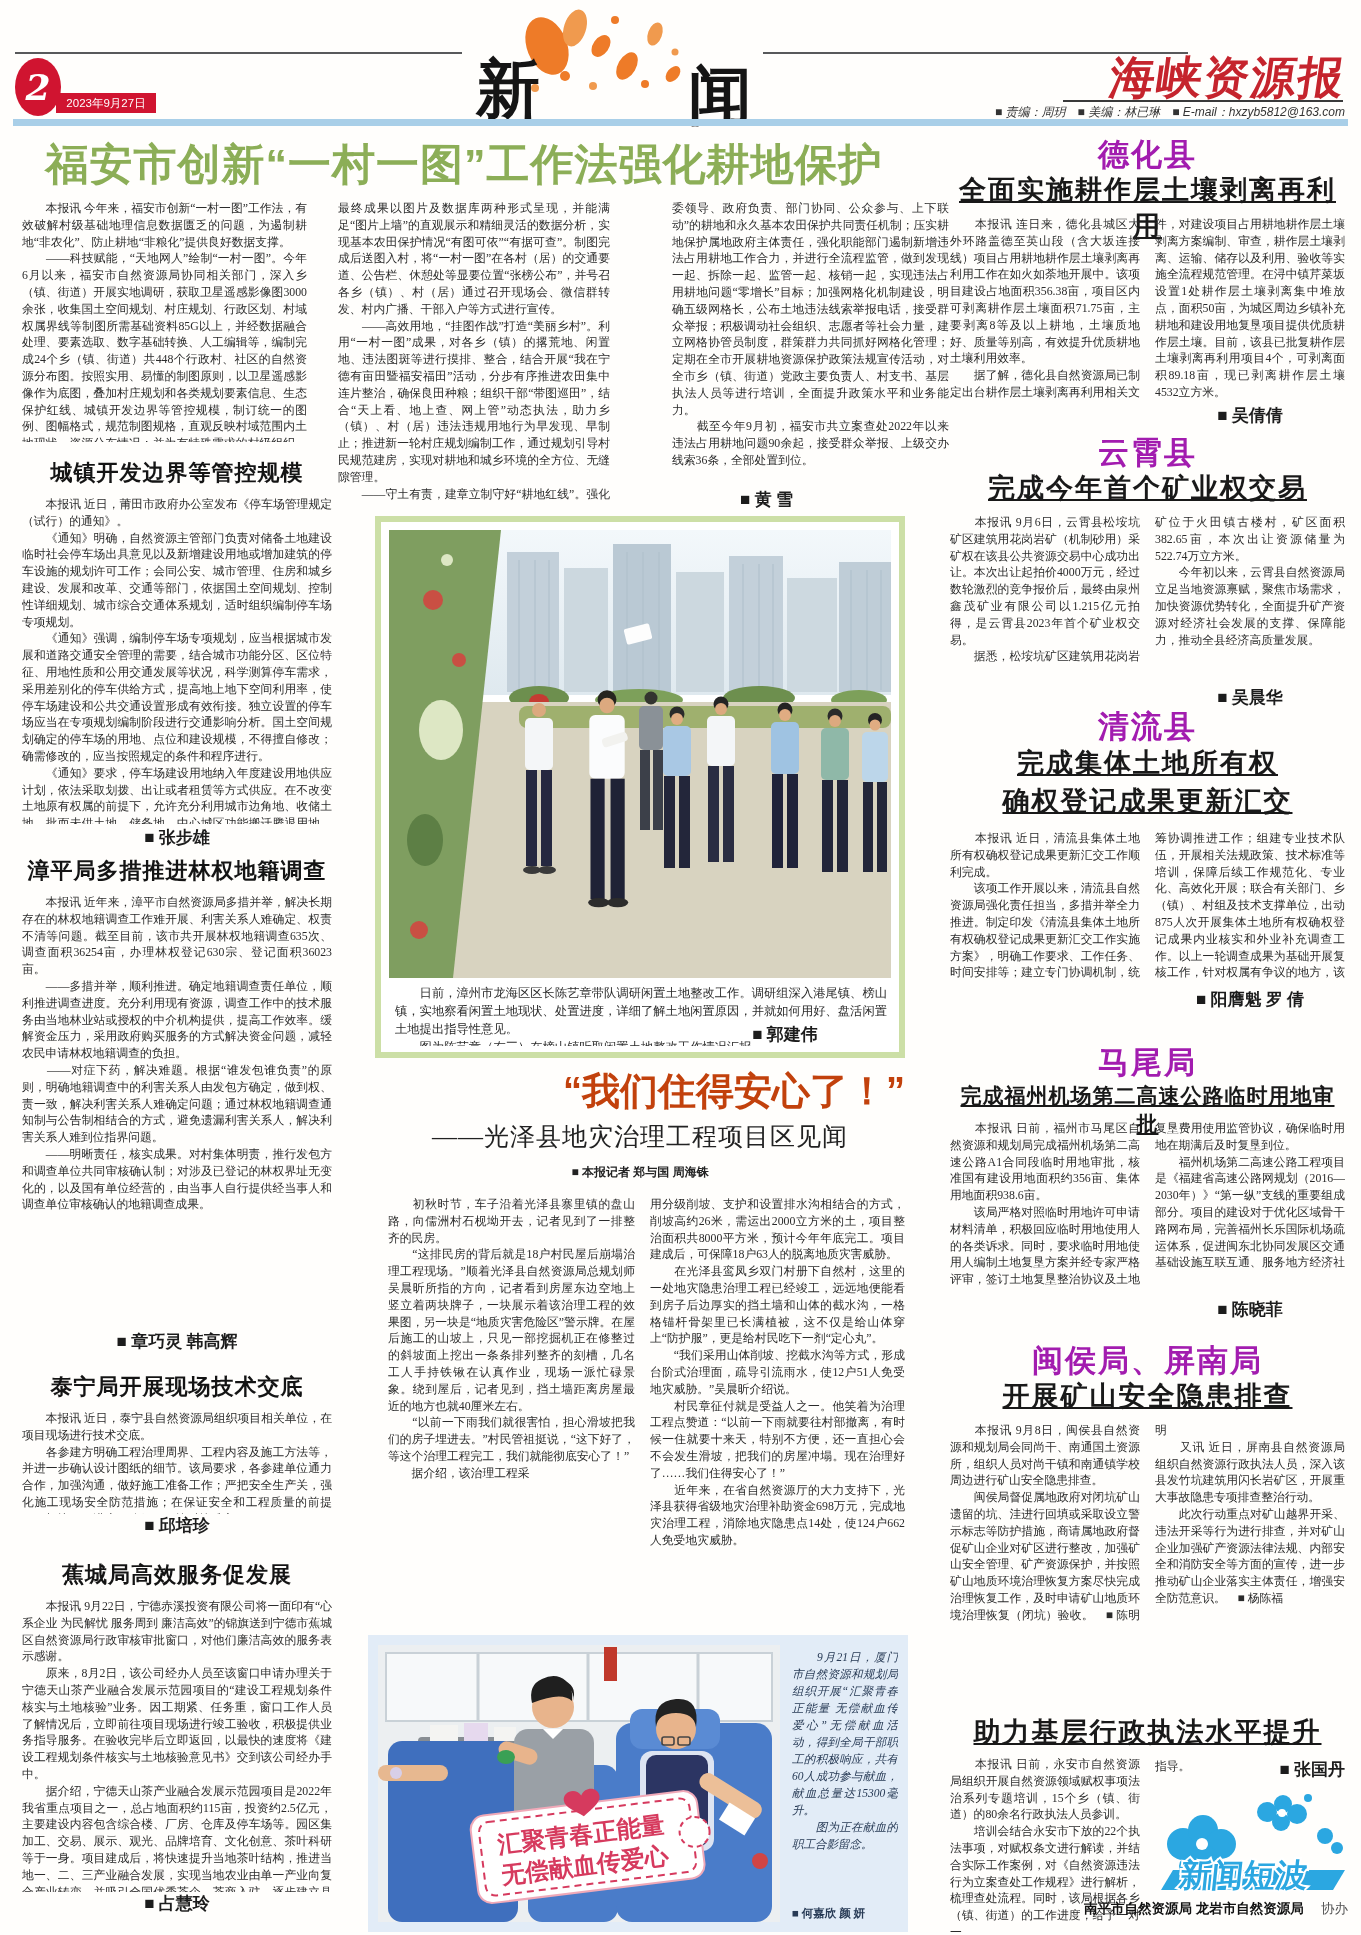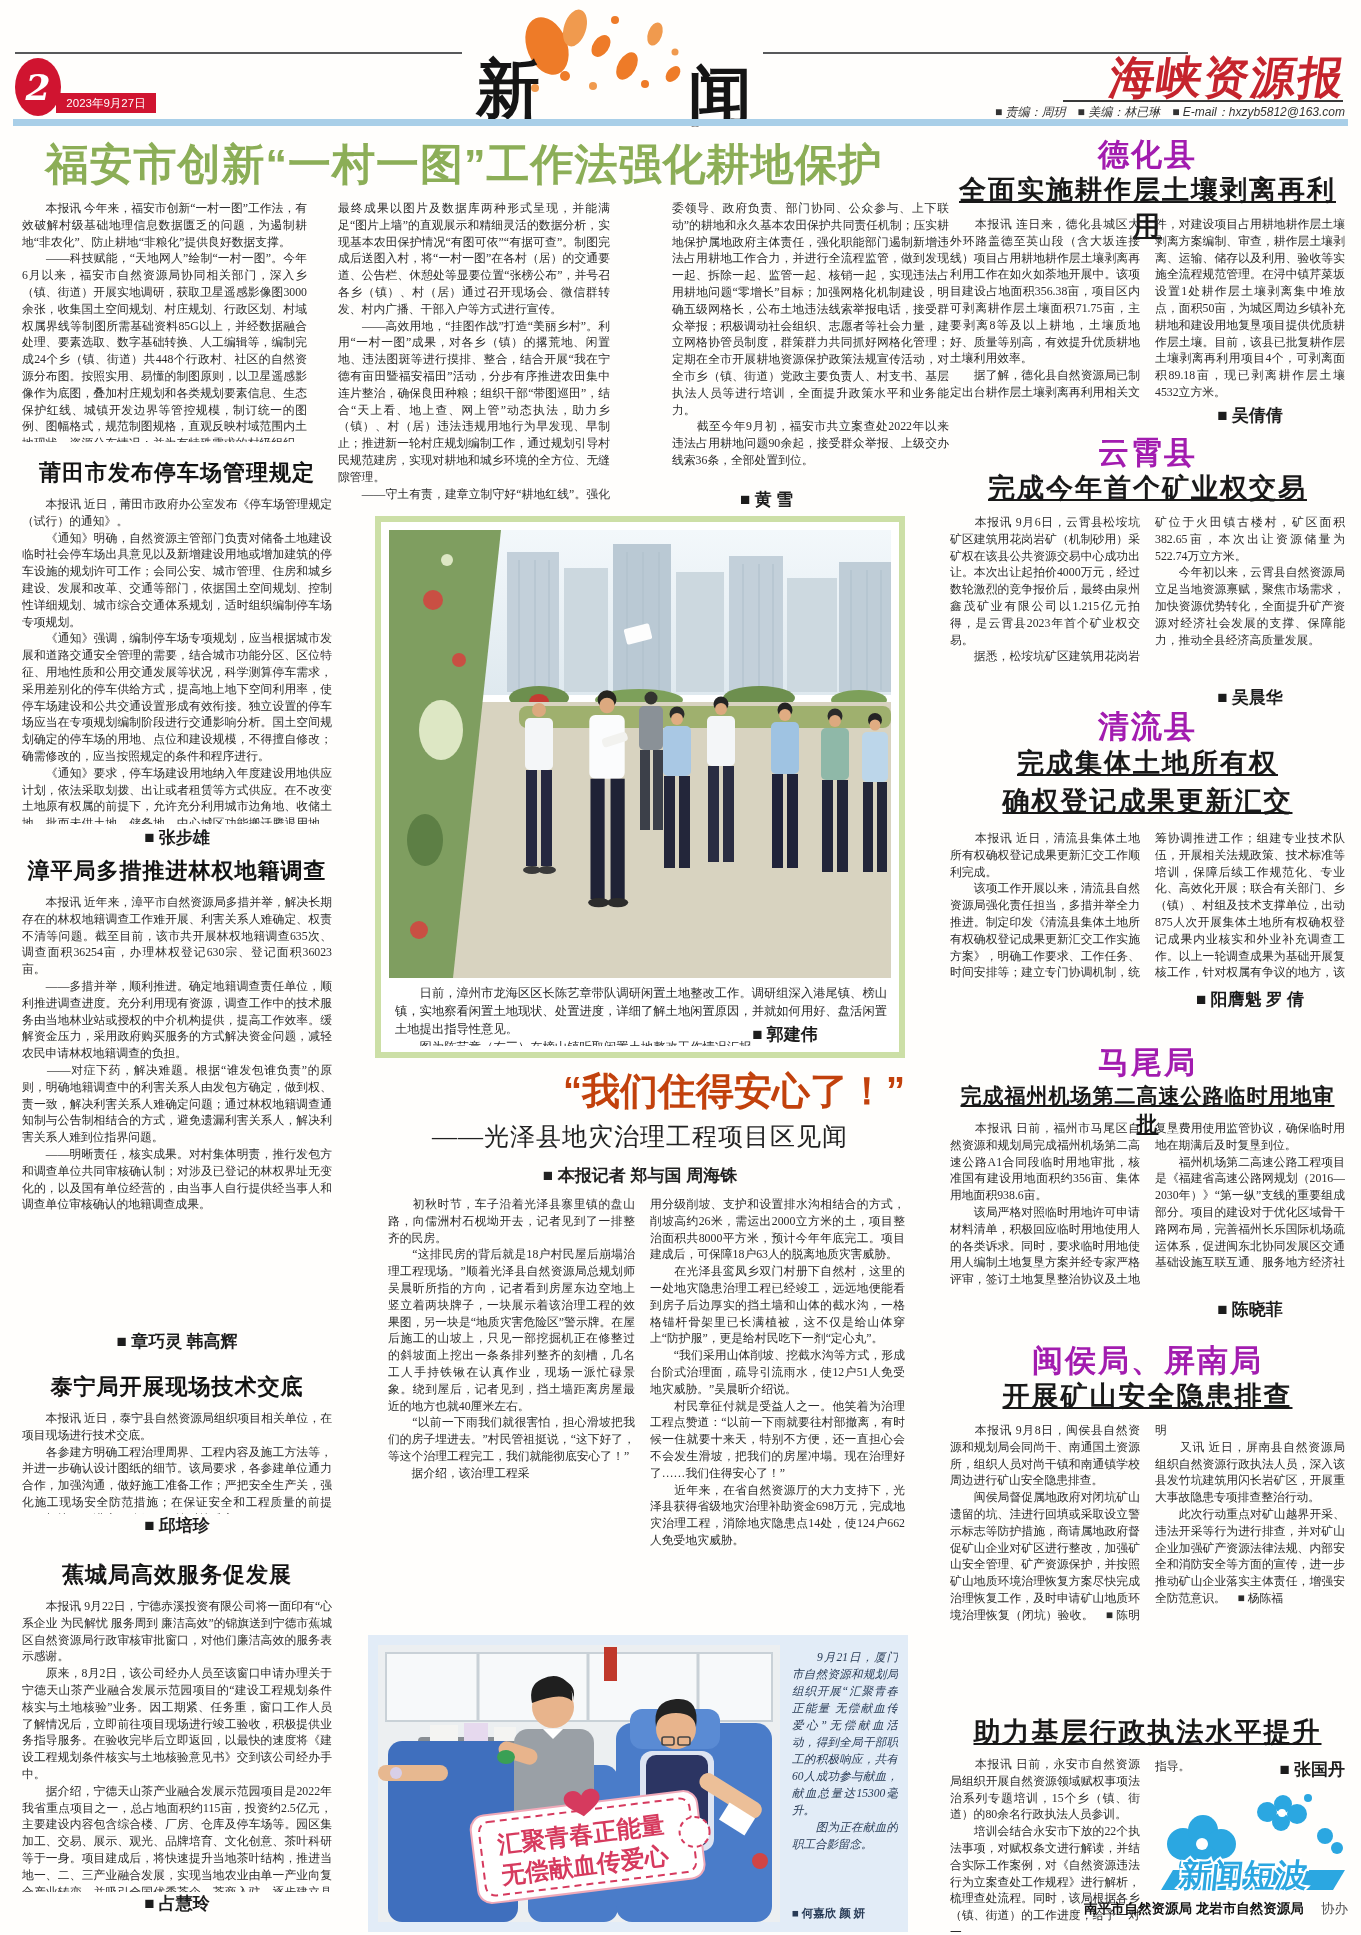--- a/index.html
+++ b/index.html
@@ -59,21 +59,21 @@
   <div class="abs sans" style="left:20px;top:136px;width:888px;text-align:center;font-size:43px;font-weight:bold;color:#8cae57;letter-spacing:1px;">福安市创新“一村一图”工作法强化耕地保护</div>
   <div class="abs jt bt" style="left:22px;top:200px;width:285px;height:242px;">　　本报讯 今年来，福安市创新“一村一图”工作法，有效破解村级基础地理信息数据匮乏的问题，为遏制耕地“非农化”、防止耕地“非粮化”提供良好数据支撑。
 　　——科技赋能，“天地网人”绘制“一村一图”。今年6月以来，福安市自然资源局协同相关部门，深入乡（镇、街道）开展实地调研，获取卫星遥感影像图3000余张，收集国土空间规划、村庄规划、行政区划、村域权属界线等制图所需基础资料85G以上，并经数据融合处理、要素选取、数字基础转换、人工编辑等，编制完成24个乡（镇、街道）共448个行政村、社区的自然资源分布图。按照实用、易懂的制图原则，以卫星遥感影像作为底图，叠加村庄规划和各类规划要素信息、生态保护红线、城镇开发边界等管控规模，制订统一的图例、图幅格式，规范制图规格，直观反映村域范围内土地现状、资源分布情况；并为有特殊需求的村级组织，提供添加人口数量、特色产业项目分布、旅游景点位置等信息服务。</div>
   <div class="abs jt bt" style="left:338px;top:200px;width:272px;height:304px;">最终成果以图片及数据库两种形式呈现，并能满足“图片上墙”的直观展示和精细灵活的数据分析，实现基本农田保护情况“有图可依”“有据可查”。制图完成后送图入村，将“一村一图”在各村（居）的交通要道、公告栏、休憩处等显要位置“张榜公布”，并号召各乡（镇）、村（居）通过召开现场会、微信群转发、村内广播、干部入户等方式进行宣传。
 　　——高效用地，“挂图作战”打造“美丽乡村”。利用“一村一图”成果，对各乡（镇）的撂荒地、闲置地、违法图斑等进行摸排、整合，结合开展“我在宁德有亩田暨福安福田”活动，分步有序推进农田集中连片整治，确保良田种粮；组织干部“带图巡田”，结合“天上看、地上查、网上管”动态执法，助力乡（镇）、村（居）违法违规用地行为早发现、早制止；推进新一轮村庄规划编制工作，通过规划引导村民规范建房，实现对耕地和城乡环境的全方位、无缝隙管理。
 　　——守土有责，建章立制守好“耕地红线”。强化督导，压实责任，形成“党</div>
   <div class="abs jt bt" style="left:628px;top:200px;width:277px;height:286px;margin-left:44px;">委领导、政府负责、部门协同、公众参与、上下联动”的耕地和永久基本农田保护共同责任机制；压实耕地保护属地政府主体责任，强化职能部门遏制新增违法占用耕地工作合力，并进行全流程监管，做到发现一起、拆除一起、监管一起、核销一起，实现违法占用耕地问题“零增长”目标；加强网格化机制建设，明确五级网格长，公布土地违法线索举报电话，接受群众举报；积极调动社会组织、志愿者等社会力量，建立网格协管员制度，群策群力共同抓好网格化管理；定期在全市开展耕地资源保护政策法规宣传活动，对全市乡（镇、街道）党政主要负责人、村支书、基层执法人员等进行培训，全面提升政策水平和业务能力。
 　　截至今年9月初，福安市共立案查处2022年以来违法占用耕地问题90余起，接受群众举报、上级交办线索36条，全部处置到位。</div>
   <div class="abs byline" style="left:628px;top:488px;width:277px;">■ 黄 雪</div>
 
-  <div class="abs sans lhead" style="left:22px;top:458px;width:310px;">莆田市发布停车场管理规定</div>
+  <div class="abs sans lhead" style="left:22px;top:458px;width:310px;">城镇开发边界等管控规模</div>
   <div class="abs jt bt" style="left:22px;top:496px;width:310px;height:328px;">　　本报讯 近日，莆田市政府办公室发布《停车场管理规定（试行）的通知》。
 　　《通知》明确，自然资源主管部门负责对储备土地建设临时社会停车场出具意见以及新增建设用地或增加建筑的停车设施的规划许可工作；会同公安、城市管理、住房和城乡建设、发展和改革、交通等部门，依据国土空间规划、控制性详细规划、城市综合交通体系规划，适时组织编制停车场专项规划。
 　　《通知》强调，编制停车场专项规划，应当根据城市发展和道路交通安全管理的需要，结合城市功能分区、区位特征、用地性质和公用交通发展等状况，科学测算停车需求，采用差别化的停车供给方式，提高地上地下空间利用率，使停车场建设和公共交通设置形成有效衔接。独立设置的停车场应当在专项规划编制阶段进行交通影响分析。国土空间规划确定的停车场的用地、点位和建设规模，不得擅自修改；确需修改的，应当按照规定的条件和程序进行。
 　　《通知》要求，停车场建设用地纳入年度建设用地供应计划，依法采取划拨、出让或者租赁等方式供应。在不改变土地原有权属的前提下，允许充分利用城市边角地、收储土地、批而未供土地、储备地、中心城区功能搬迁腾退用地、城市公共设施新改建预留土地增建临时停车设施。上述土地需由相关权属行业主管部门确认后，由项目所在乡镇（街道）配合做好临时停车场建设与管理工作，并按照有关法定程序明确一家主体负责经营。临时停车设施的建设应符合相关规范、规定要求。</div>
   <div class="abs byline" style="left:22px;top:826px;width:310px;">■ 张步雄</div>
 
   <div class="abs sans lhead" style="left:22px;top:856px;width:310px;">漳平局多措推进林权地籍调查</div>
   <div class="abs jt bt" style="left:22px;top:894px;width:310px;height:434px;">　　本报讯 近年来，漳平市自然资源局多措并举，解决长期存在的林权地籍调查工作难开展、利害关系人难确定、权责不清等问题。截至目前，该市共开展林权地籍调查635次、调查面积36254亩，办理林权登记630宗、登记面积36023亩。
 　　——多措并举，顺利推进。确定地籍调查责任单位，顺利推进调查进度。充分利用现有资源，调查工作中的技术服务由当地林业站或授权的中介机构提供，提高工作效率。缓解资金压力，采用政府购买服务的方式解决资金问题，减轻农民申请林权地籍调查的负担。
 　　——对症下药，解决难题。根据“谁发包谁负责”的原则，明确地籍调查中的利害关系人由发包方确定，做到权、责一致，解决利害关系人难确定问题；通过林权地籍调查通知制与公告制相结合的方式，避免遗漏利害关系人，解决利害关系人难到位指界问题。
@@ -206,21 +206,21 @@
         <rect x="236" y="96" width="26" height="16" rx="2" fill="#fdfdfd" transform="rotate(-14 249 104)"></rect>
       </g>
     </svg>
     <div class="abs jt cap" style="left:14px;top:462px;width:492px;height:62px;">　　日前，漳州市龙海区区长陈艺章带队调研闲置土地整改工作。调研组深入港尾镇、榜山镇，实地察看闲置土地现状、处置进度，详细了解土地闲置原因，并就如何用好、盘活闲置土地提出指导性意见。
 　　图为陈艺章（右三）在榜山镇听取闲置土地整改工作情况汇报。</div>
     <div class="abs byline" style="right:14px;bottom:6px;width:200px;">■ 郭建伟</div>
   </div>
 
   <div class="abs sans" style="left:375px;top:1066px;width:530px;text-align:right;font-size:38px;font-weight:bold;color:#c2410c;">“我们住得安心了！”</div>
   <div class="abs" style="left:375px;top:1120px;width:530px;text-align:center;font-size:25px;color:#222;letter-spacing:1px;">——光泽县地灾治理工程项目区见闻</div>
-  <div class="abs sans" style="left:375px;top:1164px;width:530px;text-align:center;font-size:17px;font-weight:bold;color:#222;">■ 本报记者 郑与国 周海铢</div>
+  <div class="abs sans" style="left:375px;top:1164px;width:530px;text-align:center;font-size:12px;font-weight:bold;color:#222;">■ 本报记者 郑与国 周海铢</div>
   <div class="abs jt bt" style="left:388px;top:1196px;width:247px;height:430px;">　　初秋时节，车子沿着光泽县寨里镇的盘山路，向儒洲村石枧坳开去，记者见到了一排整齐的民房。
 　　“这排民房的背后就是18户村民屋后崩塌治理工程现场。”顺着光泽县自然资源局总规划师吴晨昕所指的方向，记者看到房屋东边空地上竖立着两块牌子，一块展示着该治理工程的效果图，另一块是“地质灾害危险区”警示牌。在屋后施工的山坡上，只见一部挖掘机正在修整过的斜坡面上挖出一条条排列整齐的刻槽，几名工人手持铁锹在认真作业，现场一派忙碌景象。绕到屋后，记者见到，挡土墙距离房屋最近的地方也就40厘米左右。
 　　“以前一下雨我们就很害怕，担心滑坡把我们的房子埋进去。”村民管祖挺说，“这下好了，等这个治理工程完工，我们就能彻底安心了！”
 　　据介绍，该治理工程采</div>
   <div class="abs jt bt" style="left:650px;top:1196px;width:255px;height:430px;">用分级削坡、支护和设置排水沟相结合的方式，削坡高约26米，需运出2000立方米的土，项目整治面积共8000平方米，预计今年年底完工。项目建成后，可保障18户63人的脱离地质灾害威胁。
 　　在光泽县鸾凤乡双门村册下自然村，这里的一处地灾隐患治理工程已经竣工，远远地便能看到房子后边厚实的挡土墙和山体的截水沟，一格格锚杆骨架里已长满植被，这不仅是给山体穿上“防护服”，更是给村民吃下一剂“定心丸”。
 　　“我们采用山体削坡、挖截水沟等方式，形成台阶式治理面，疏导引流雨水，使12户51人免受地灾威胁。”吴晨昕介绍说。
 　　村民章征付就是受益人之一。他笑着为治理工程点赞道：“以前一下雨就要往村部撤离，有时候一住就要十来天，特别不方便，还一直担心会不会发生滑坡，把我们的房屋冲塌。现在治理好了……我们住得安心了！”
 　　近年来，在省自然资源厅的大力支持下，光泽县获得省级地灾治理补助资金698万元，完成地灾治理工程，消除地灾隐患点14处，使124户662人免受地灾威胁。</div>
 

